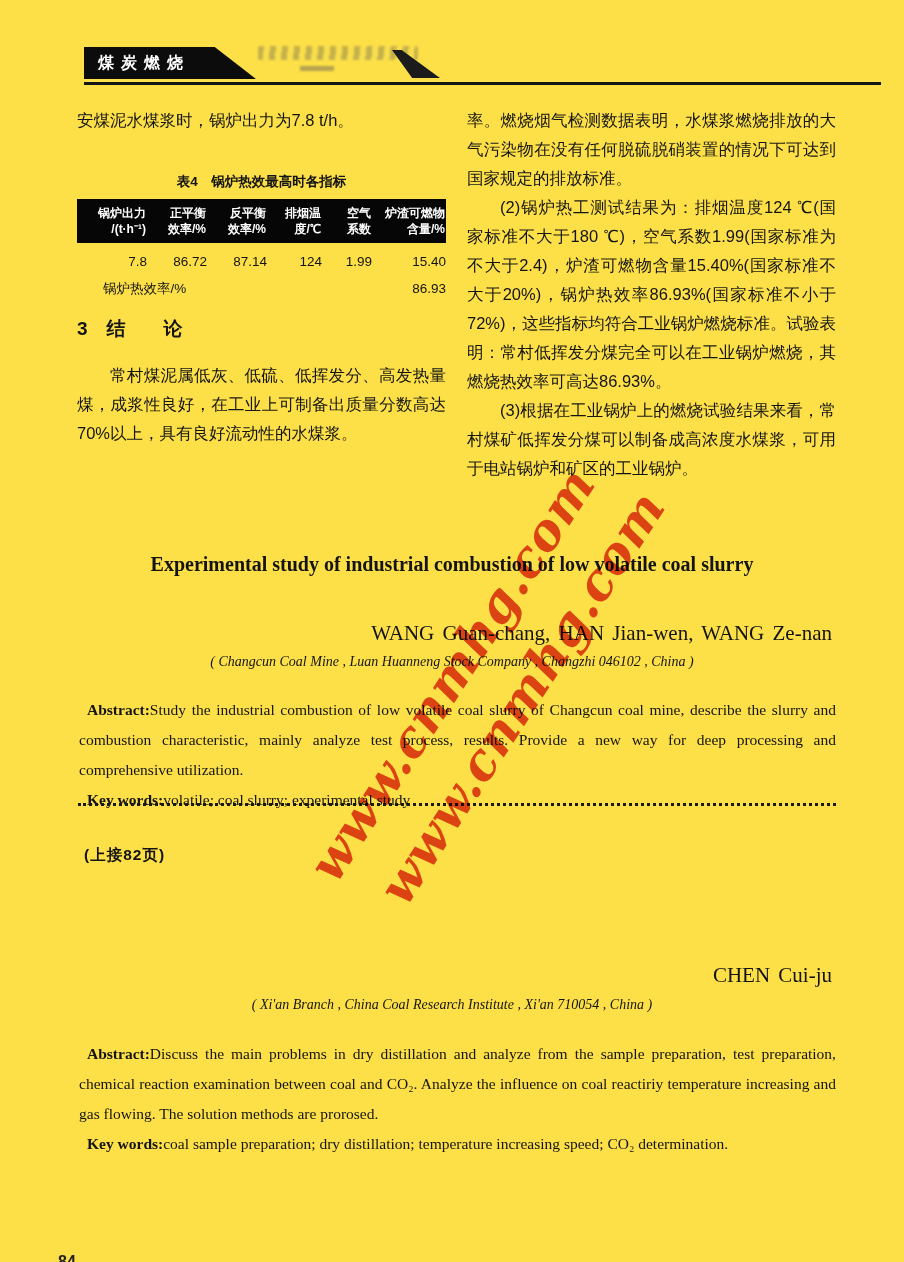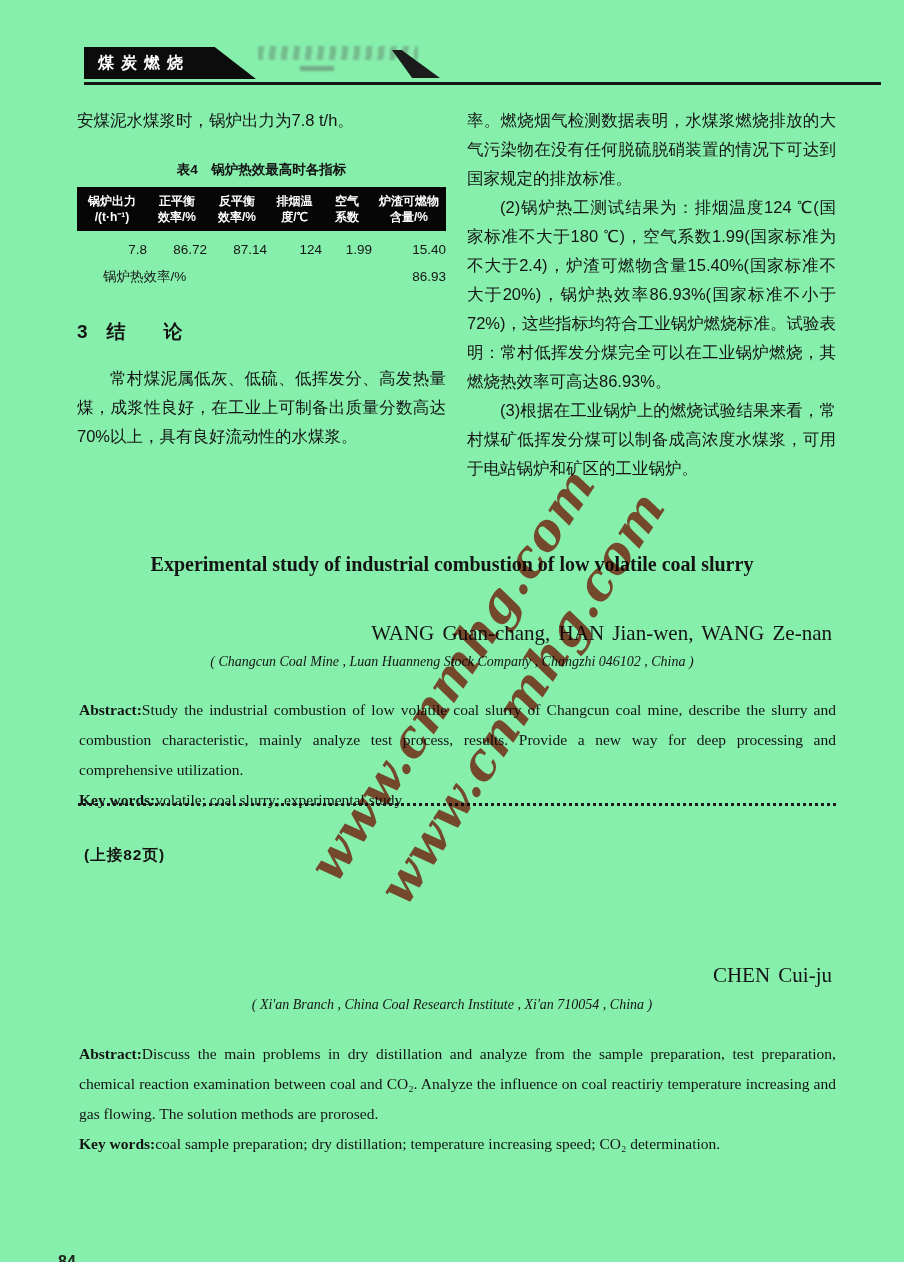--- a/index.html
+++ b/index.html
@@ -1,19 +1,19 @@
 <!DOCTYPE html>
 <html><head>
 <meta charset="utf-8">
 <style>
   * { margin:0; padding:0; box-sizing:border-box; }
   html,body { background:#ffffff; }
   .page {
     position:relative; width:904px; height:1262px; margin:0 auto;
-    background:#86efac; overflow:hidden;
+    background:#fde047; overflow:hidden;
     font-family:"Liberation Sans", sans-serif; color:#141414;
   }
   
   .banner {
     position:absolute; left:84px; top:47px; width:172px; height:32px;
     background:#0c0c0c; color:#fff;
     clip-path:polygon(0 0, 76% 0, 100% 100%, 0 100%);
     font-size:16px; font-weight:bold; letter-spacing:7px;
     line-height:32px; padding-left:14px;
   }
@@ -34,50 +34,50 @@
   }
   .rule { position:absolute; left:84px; top:82px; width:797px; height:3px; background:#161616; }
 
   
   .col { position:absolute; top:106px; width:369px; font-size:16.5px; line-height:29px; text-align:justify; }
   .col-left  { left:77px; }
   .col-right { left:467px; }
   .col p.indent { text-indent:2em; }
   .intro { line-height:28px; }
 
-  .tbl-caption { margin-top:27px; text-align:center; font-size:13.5px; font-weight:bold; line-height:18px; }
+  .tbl-caption { margin-top:39px; text-align:center; font-size:13.5px; font-weight:bold; line-height:18px; }
   table.results { width:100%; margin-top:8px; border-collapse:collapse; }
   table.results th {
     background:#060606; color:#ffffff; font-size:12px; font-weight:bold;
-    line-height:16px; padding:6px 1px; text-align:center; vertical-align:middle;margin-top:44px;
+    line-height:16px; padding:6px 1px; text-align:right; vertical-align:middle;margin-top:44px;
   }
   table.results td { font-size:13.5px; line-height:16px; text-align:right; padding:11px 0 3px; }
   table.results td.f-label { text-align:left; padding:8px 0 10px 26px; }
   table.results td.f-value { padding:8px 0 10px; }
 
-  .sec-heading { margin-top:24px; font-size:19px; font-weight:bold; white-space:pre; line-height:26px; }
+  .sec-heading { margin-top:9px; font-size:19px; font-weight:bold; white-space:pre; line-height:26px; }
   .after-heading { margin-top:19px; }
   .e-title {
     position:absolute; left:72px; width:760px; text-align:center;
     font-family:"Liberation Serif", serif; font-weight:bold; font-size:20px; line-height:26px;
   }
   .e-authors {
     position:absolute; left:72px; width:760px; text-align:right;
     font-family:"Liberation Serif", serif; font-size:21px; word-spacing:3px;
   }
   .e-affil {
     position:absolute; left:72px; width:760px; text-align:center;
     font-family:"Liberation Serif", serif; font-style:italic; font-size:14px;
   }
   .abs-block { position:absolute; left:79px; width:757px; }
   .abs-block p {
     font-family:"Liberation Serif", serif; font-size:15.5px; line-height:30px;
     text-align:justify;
   }
-  .abs-block b { font-family:"Liberation Serif", serif; }
+  .abs-block b { font-family:"Liberation Serif", serif;margin-left:8px; }
 
   .dotted-sep { position:absolute; left:78px; top:803px; width:758px; border-top:3.5px dotted #1a1a1a; }
 
   .cont-note { position:absolute; left:84px; top:845px; font-size:15.5px; font-weight:bold; letter-spacing:1px; }
 
   
   .wm {
     position:absolute; z-index:6; white-space:nowrap; pointer-events:none;
     font-family:"DejaVu Serif", serif; font-style:italic; font-weight:bold;
     font-size:50px; letter-spacing:1px;

